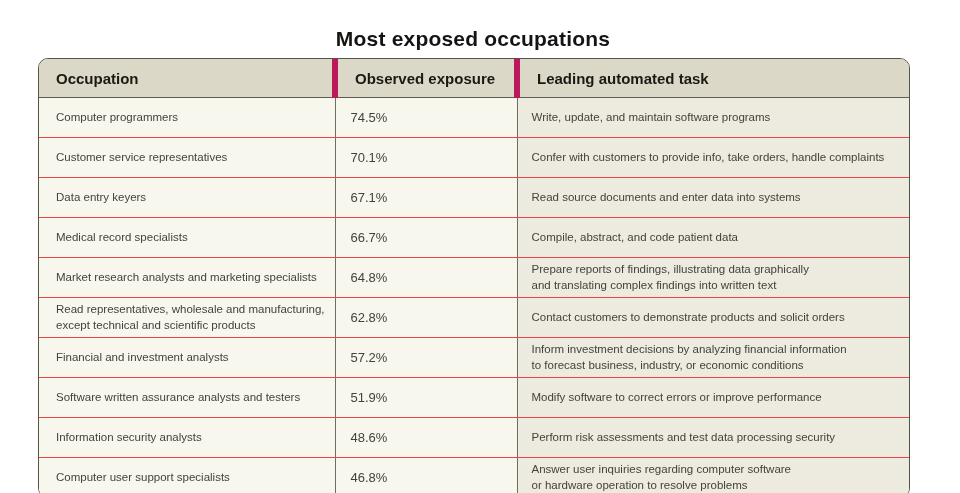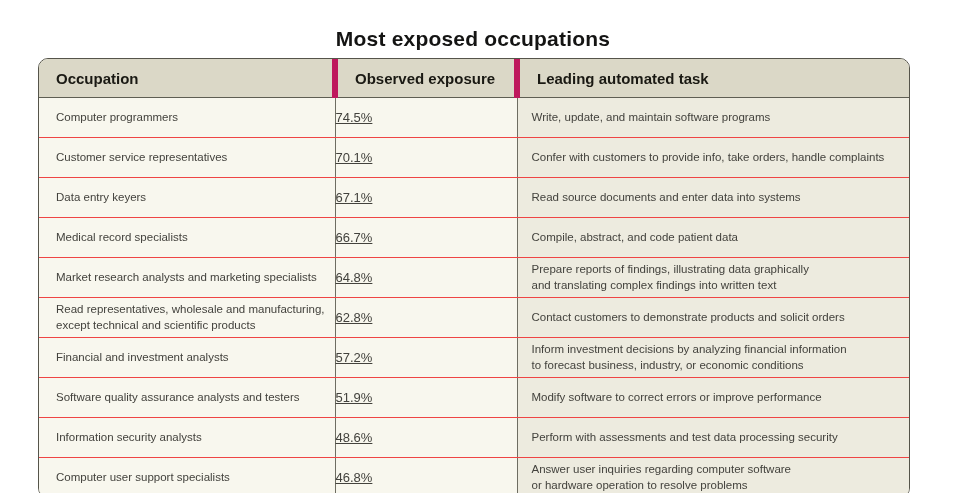--- a/index.html
+++ b/index.html
@@ -69,22 +69,21 @@
     background: #f8f7ee;
   }
   td:not(:last-child) {
     border-right: 1px solid #6e6d62;
   }
   tbody tr:not(:last-child) td {
     border-bottom: 1px solid #ef4444;
   }
   td.exposure {
     font-size: 13px;
-    padding-left: 0;
-    text-decoration: underline;
+    padding-left: 15px;
   }
   td.task {
     background: #edebdf;
     padding-left: 14px;
     margin-top: 47px;
   }
 </style>
 </head>
 <body>
 
@@ -146,29 +145,29 @@
     </tr>
 
     <tr>
       <td class="occupation">Financial and investment analysts</td>
       <td class="exposure">57.2%</td>
       <td class="task">Inform investment decisions by analyzing financial information
 to forecast business, industry, or economic conditions</td>
     </tr>
 
     <tr>
-      <td class="occupation">Software quality assurance analysts and testers</td>
+      <td class="occupation">Software written assurance analysts and testers</td>
       <td class="exposure">51.9%</td>
       <td class="task">Modify software to correct errors or improve performance</td>
     </tr>
 
     <tr>
       <td class="occupation">Information security analysts</td>
       <td class="exposure">48.6%</td>
-      <td class="task">Perform with assessments and test data processing security</td>
+      <td class="task">Perform risk assessments and test data processing security</td>
     </tr>
 
     <tr>
       <td class="occupation">Computer user support specialists</td>
       <td class="exposure">46.8%</td>
       <td class="task">Answer user inquiries regarding computer software
 or hardware operation to resolve problems</td>
     </tr>
   </tbody>
     </table>

